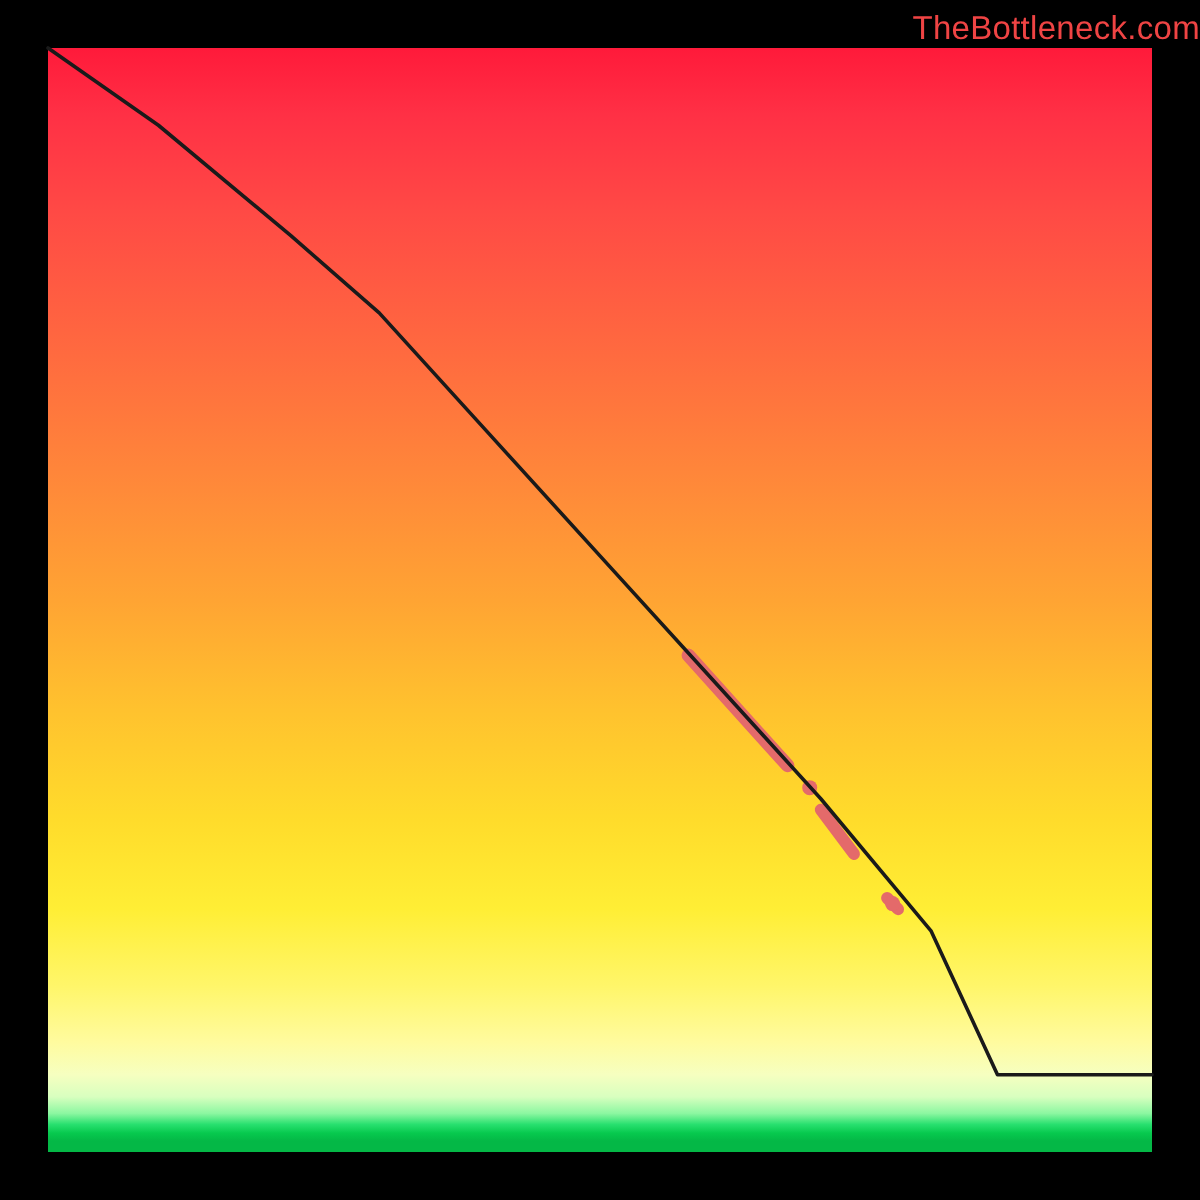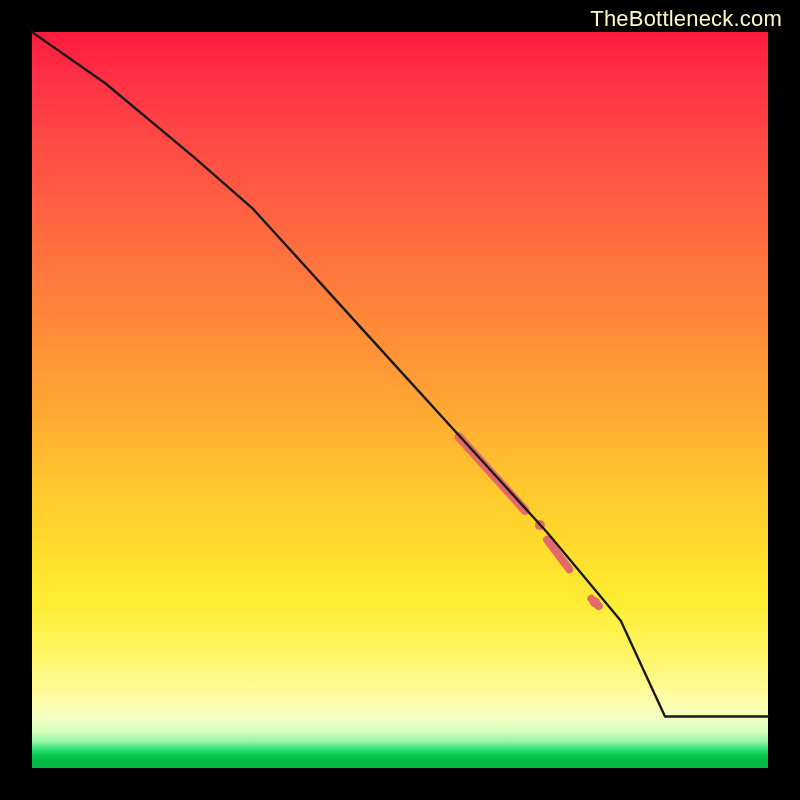--- a/index.html
+++ b/index.html
@@ -42,22 +42,22 @@
       #8cf7a1 96.5%,
       #28e06f 97.5%,
       #07c94e 98.3%,
       #04b846 99%,
       #04b846 100%
     );
   }
   .watermark {
     position: absolute;
     top: 6px;
-    right: 18px;
-    color: #fef9c3;
+    right: 0;
+    color: #ef4444;
     font-size: 22px;
     letter-spacing: 0.2px;
     user-select: none;
   }
   svg.curve {
     position: absolute;
     left: 0;
     top: 0;
     width: 736px;
     height: 736px;

